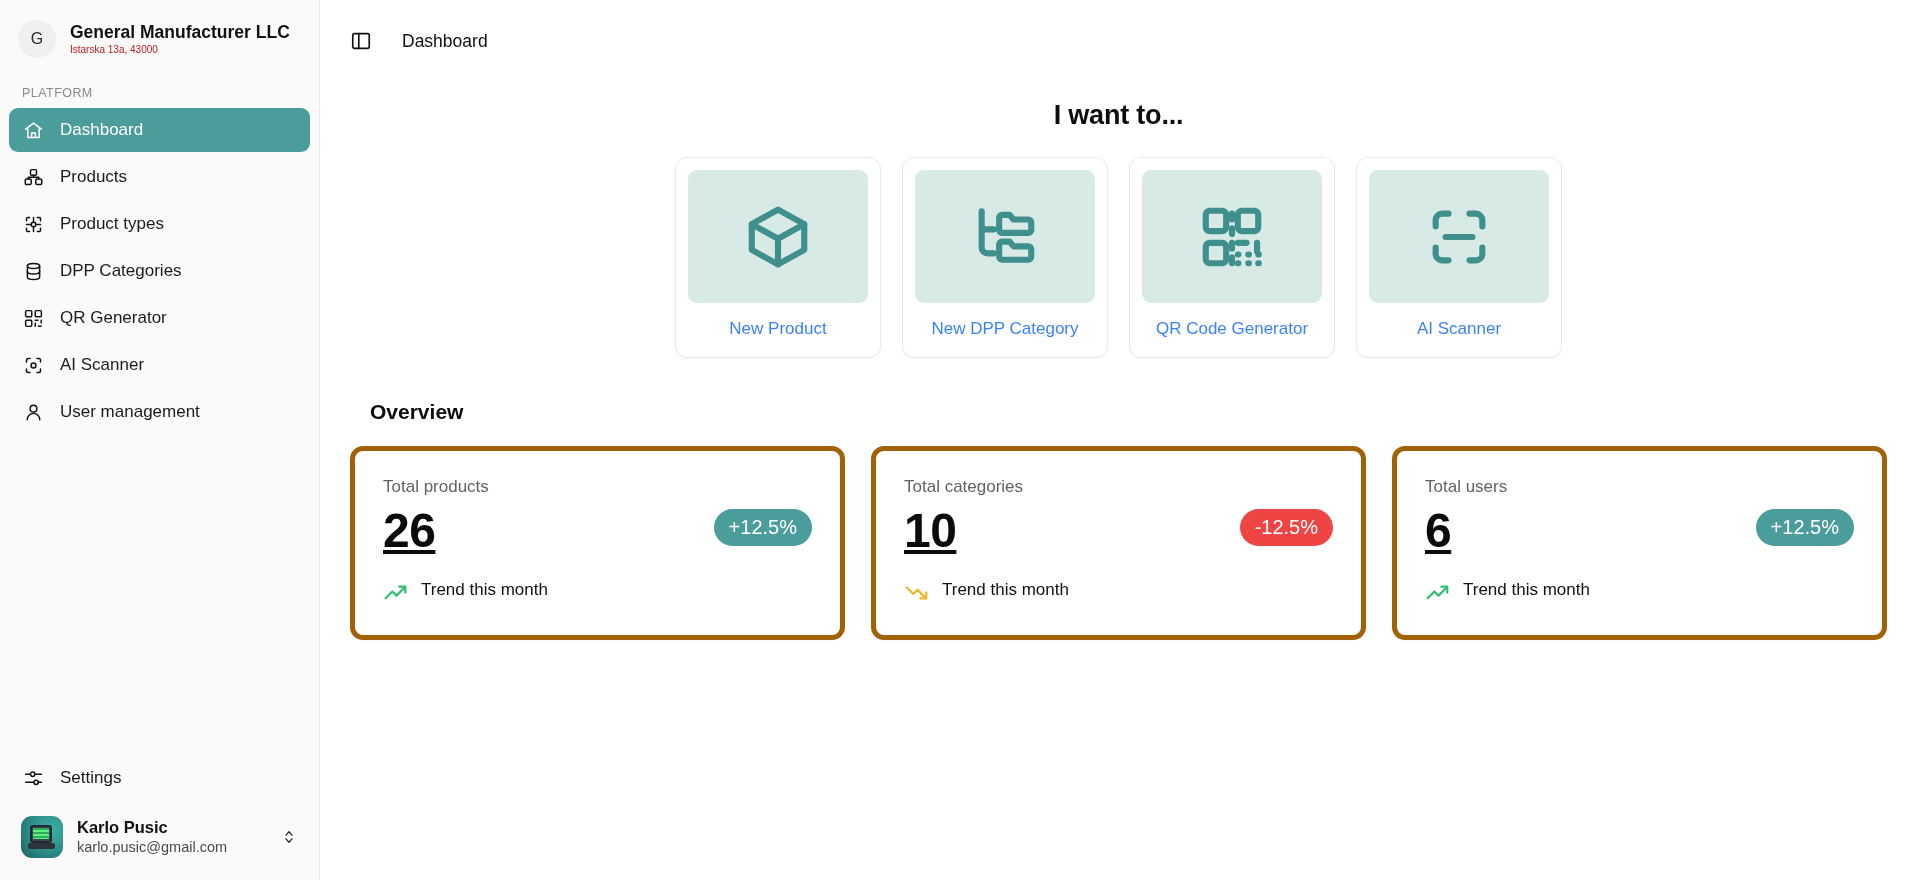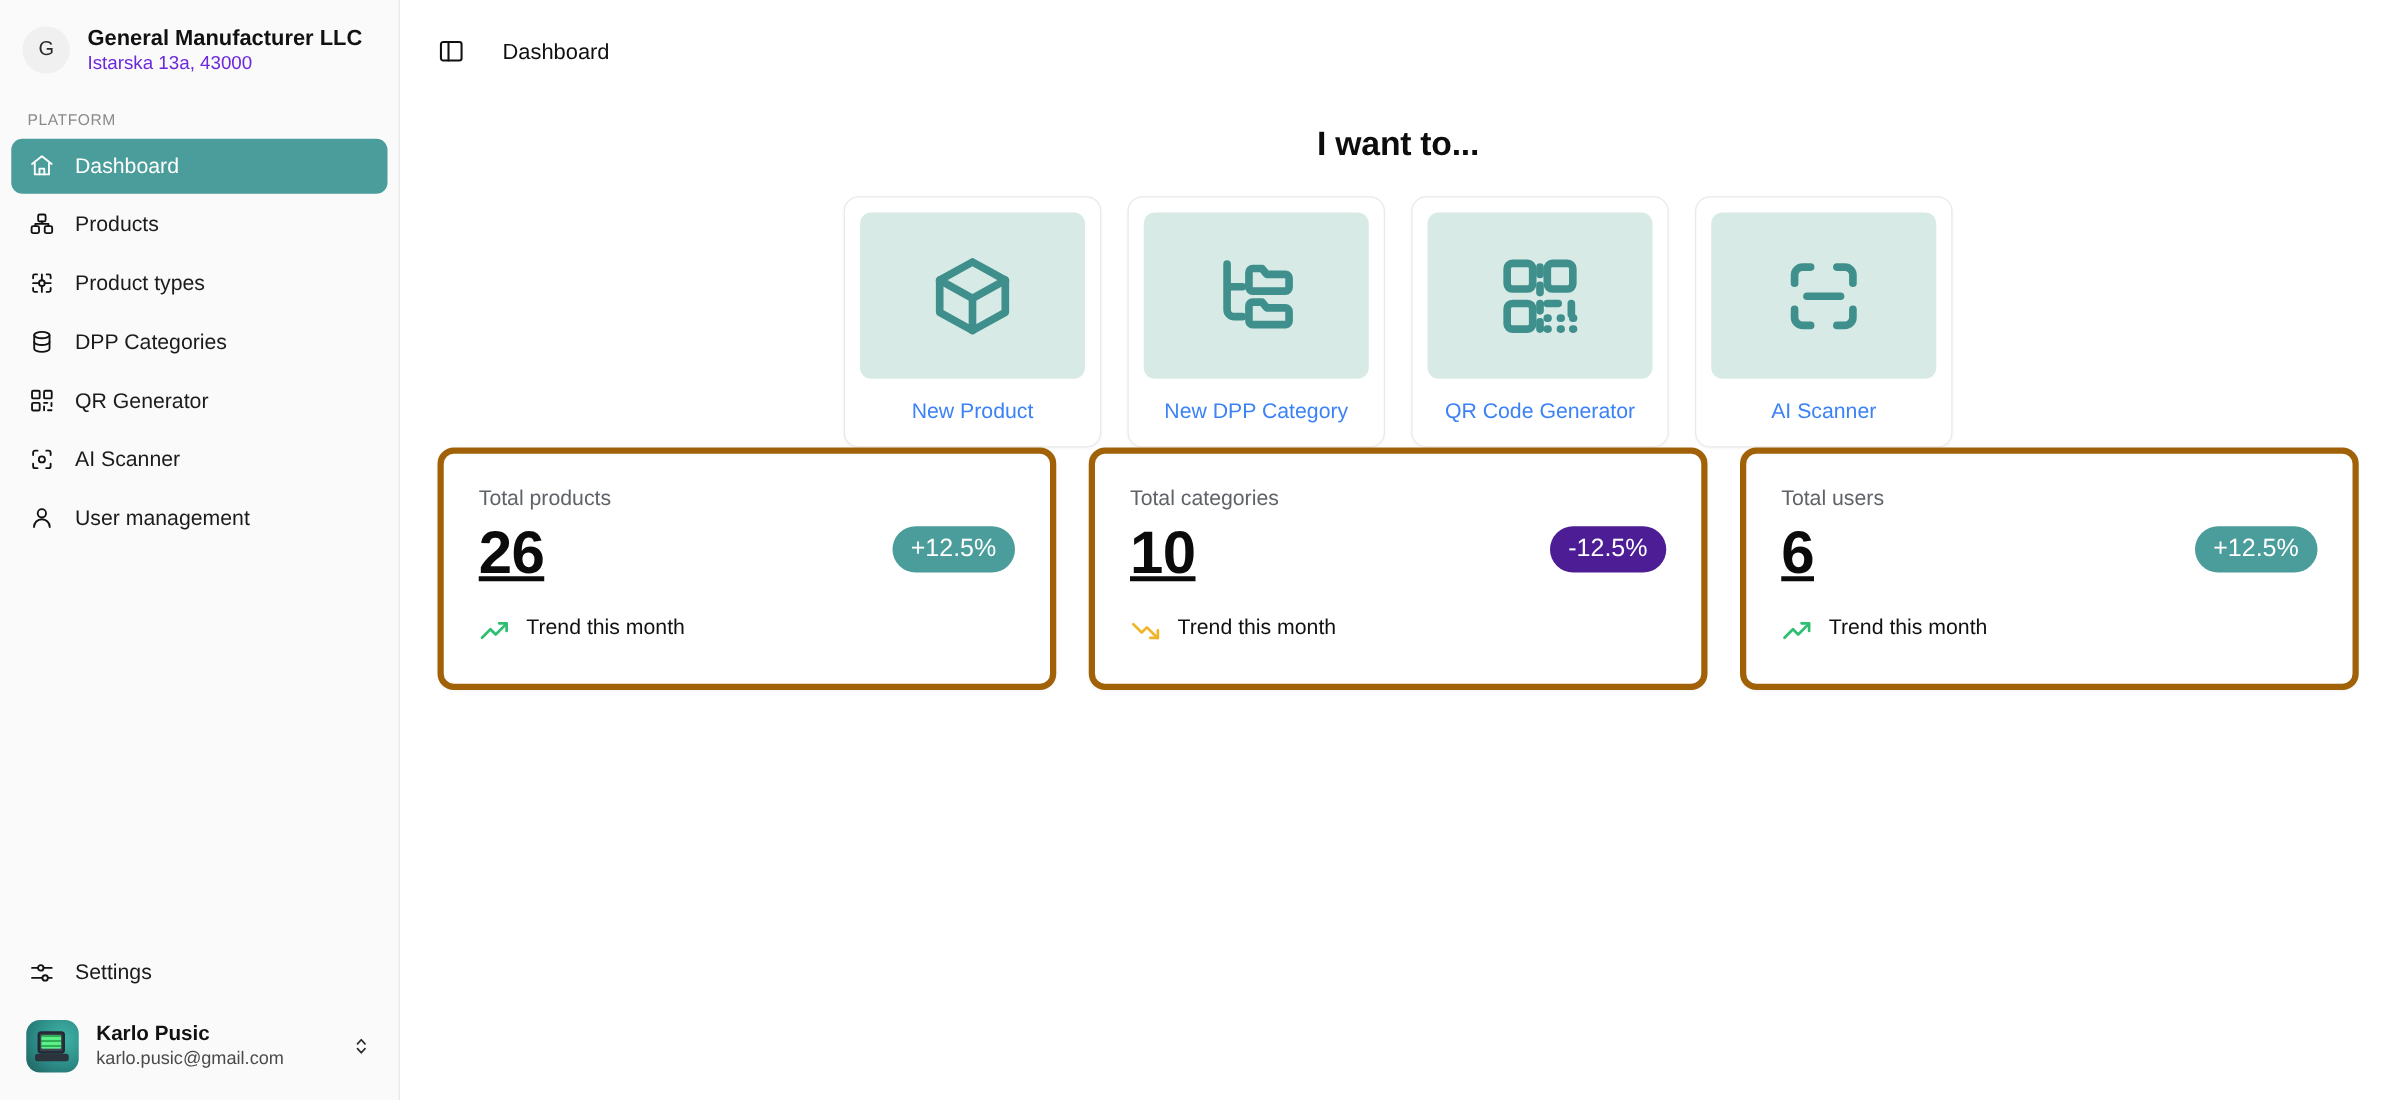--- a/index.html
+++ b/index.html
@@ -21,21 +21,21 @@
   }
   .org { display: flex; align-items: center; gap: 14px; padding: 20px 18px 14px 18px; }
   .org-avatar {
     width: 38px; height: 38px; border-radius: 50%;
     background: #f0f0f0; color: #2a2a2a;
     display: flex; align-items: center; justify-content: center;
     font-size: 16px; font-weight: 400; flex: 0 0 38px;
   }
   .org-text { display: flex; flex-direction: column; line-height: 1.25; min-width: 0; }
   .org-name { font-size: 17.5px; font-weight: 700; color: #111; white-space: nowrap; }
-  .org-sub { font-size: 15px; color: #6d28d9; white-space: nowrap; }
+  .org-sub { font-size: 10px; color: #b91c1c; white-space: nowrap; }
 
   .section-label {
     font-size: 12.5px; color: #8a8a8a; letter-spacing: .45px;
     padding: 14px 22px 8px 22px; font-weight: 400;
   }
 
   .nav { padding: 0 9px; display: flex; flex-direction: column; gap: 3px; }
   .nav-item {
     display: flex; align-items: center; gap: 16px;
     height: 44px; padding: 0 14px; border-radius: 9px;
@@ -284,40 +284,41 @@
             <svg viewBox="0 0 24 24">
                 <path d="M4 8.4V6.2A2.2 2.2 0 0 1 6.2 4H8.4M15.6 4h2.2A2.2 2.2 0 0 1 20 6.2v2.2M20 15.6v2.2a2.2 2.2 0 0 1-2.2 2.2h-2.2M8.4 20H6.2A2.2 2.2 0 0 1 4 17.8v-2.2"></path>
                 <path d="M7.4 12h9.2"></path>
               </svg>
           </div>
           <span class="action-label">AI Scanner</span>
         </div>
 
       </div>
 
+      <h2 class="overview-title">Overview</h2>
 
       <div class="stat-grid">
 
         <div class="stat-card">
           <div class="stat-label">Total products</div>
           <div class="stat-value">26</div>
           <div class="stat-badge" style="background: rgb(74, 157, 154);">+12.5%</div>
           <div class="stat-trend">
             <svg viewBox="0 0 24 24" style="stroke: rgb(47, 191, 113);">
                 <path d="M2.5 17.5 9 11l4 4 8.2-8.2"></path>
                 <path d="M15.6 6.4h5.8v5.8"></path>
               </svg>
             <span class="stat-trend-text">Trend this month</span>
           </div>
         </div>
 
         <div class="stat-card">
           <div class="stat-label">Total categories</div>
           <div class="stat-value">10</div>
-          <div class="stat-badge" style="background: #4c1d95;">-12.5%</div>
+          <div class="stat-badge" style="background: #ef4444;">-12.5%</div>
           <div class="stat-trend">
             <svg viewBox="0 0 24 24" style="stroke: rgb(240, 180, 41);">
                 <path d="M2.5 7 9 13.5l4-4 8.2 8.2"></path>
                 <path d="M15.6 17.6h5.8v-5.8"></path>
               </svg>
             <span class="stat-trend-text">Trend this month</span>
           </div>
         </div>
 
         <div class="stat-card">

